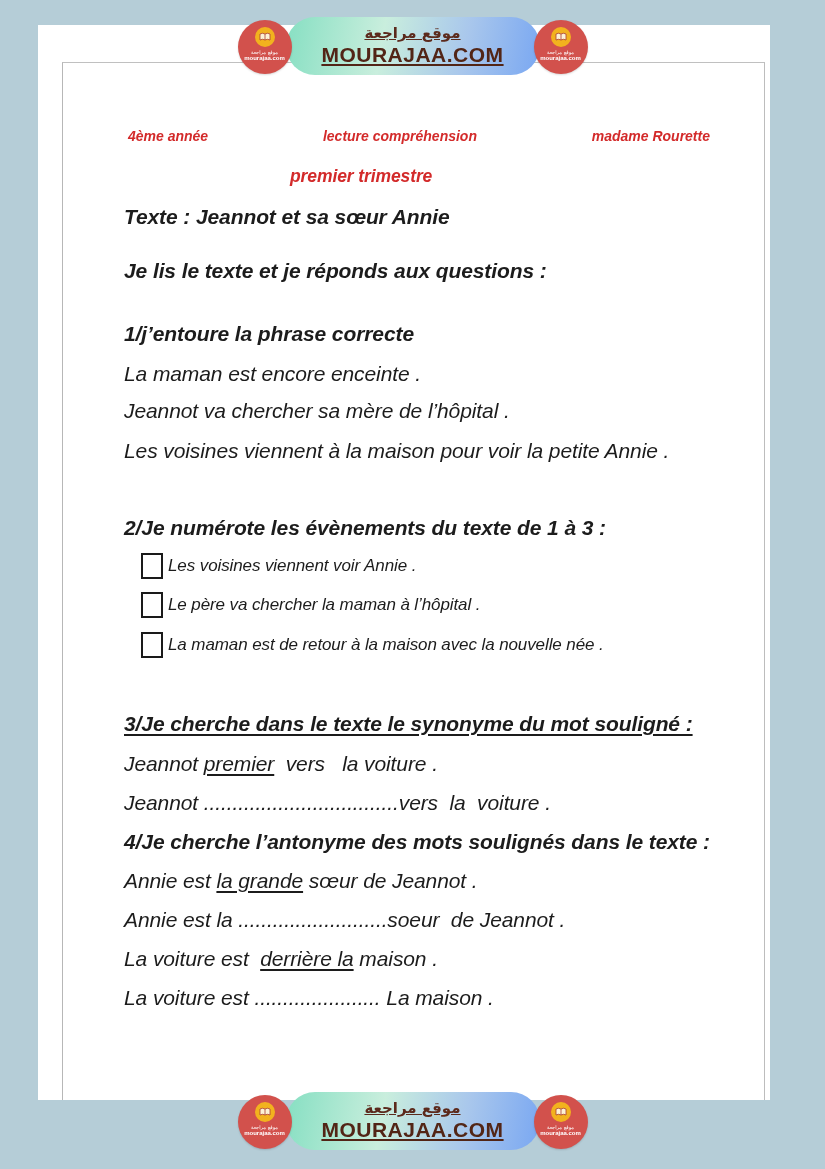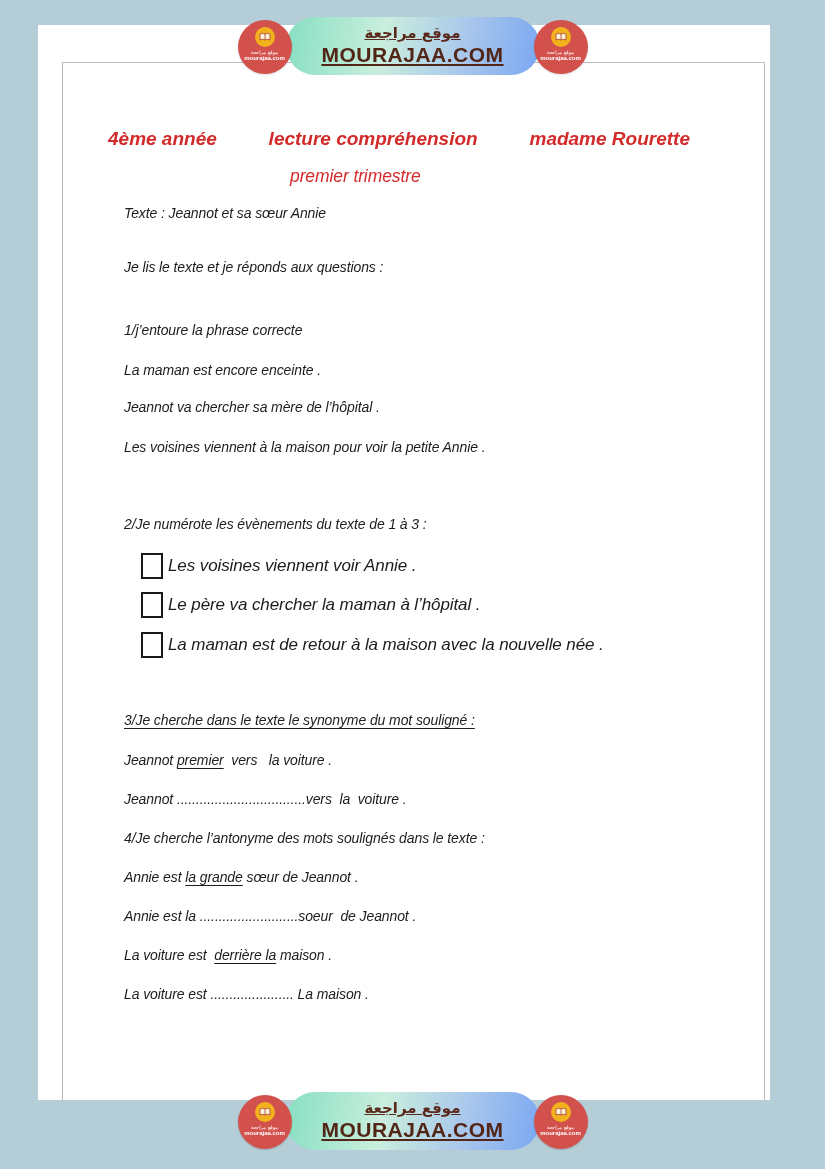--- a/index.html
+++ b/index.html
@@ -53,29 +53,29 @@
     background:#f2b21e; display:flex; align-items:center; justify-content:center;
   }
   .logo-tiny-ar {
     font-family:"DejaVu Sans", sans-serif;
     font-size:5px; color:#ffffff; margin-top:3px; line-height:1;
   }
   .logo-tiny-en { font-size:6px; color:#ffffff; font-weight:bold; line-height:1.2; }
   
   .txt {
     position:absolute; font-style:italic; color:#1c1c1c;
-    font-size:14px; white-space:pre-wrap; letter-spacing:-.1px;
+    font-size:21px; white-space:pre-wrap; letter-spacing:-.1px;
   }
-  .bold { font-weight:normal; }
+  .bold { font-weight:bold; }
   .red { color:#d32a2a; }
   .uline { text-decoration:underline; text-underline-offset:3px; }
   .red-row {
-    position:absolute; left:108px; top:128px; width:582px;
+    position:absolute; left:128px; top:128px; width:582px;
     display:flex; justify-content:space-between;
-    font-style:italic; font-weight:bold; font-size:19px; color:#d32a2a;
+    font-style:italic; font-weight:bold; font-size:14px; color:#d32a2a;
     white-space:pre-wrap;
   }
   .cb-row {
     position:absolute; left:95px; display:flex; align-items:center; gap:5px;padding-left:46px;
   }
   .cb-box {
     width:22px; height:26px; border:2px solid #1a1a1a; background:#fff; flex:none;
   }
   .cb-row .txt-inline {
     font-style:italic; font-size:17px; color:#1c1c1c; white-space:pre-wrap; letter-spacing:-.1px;

